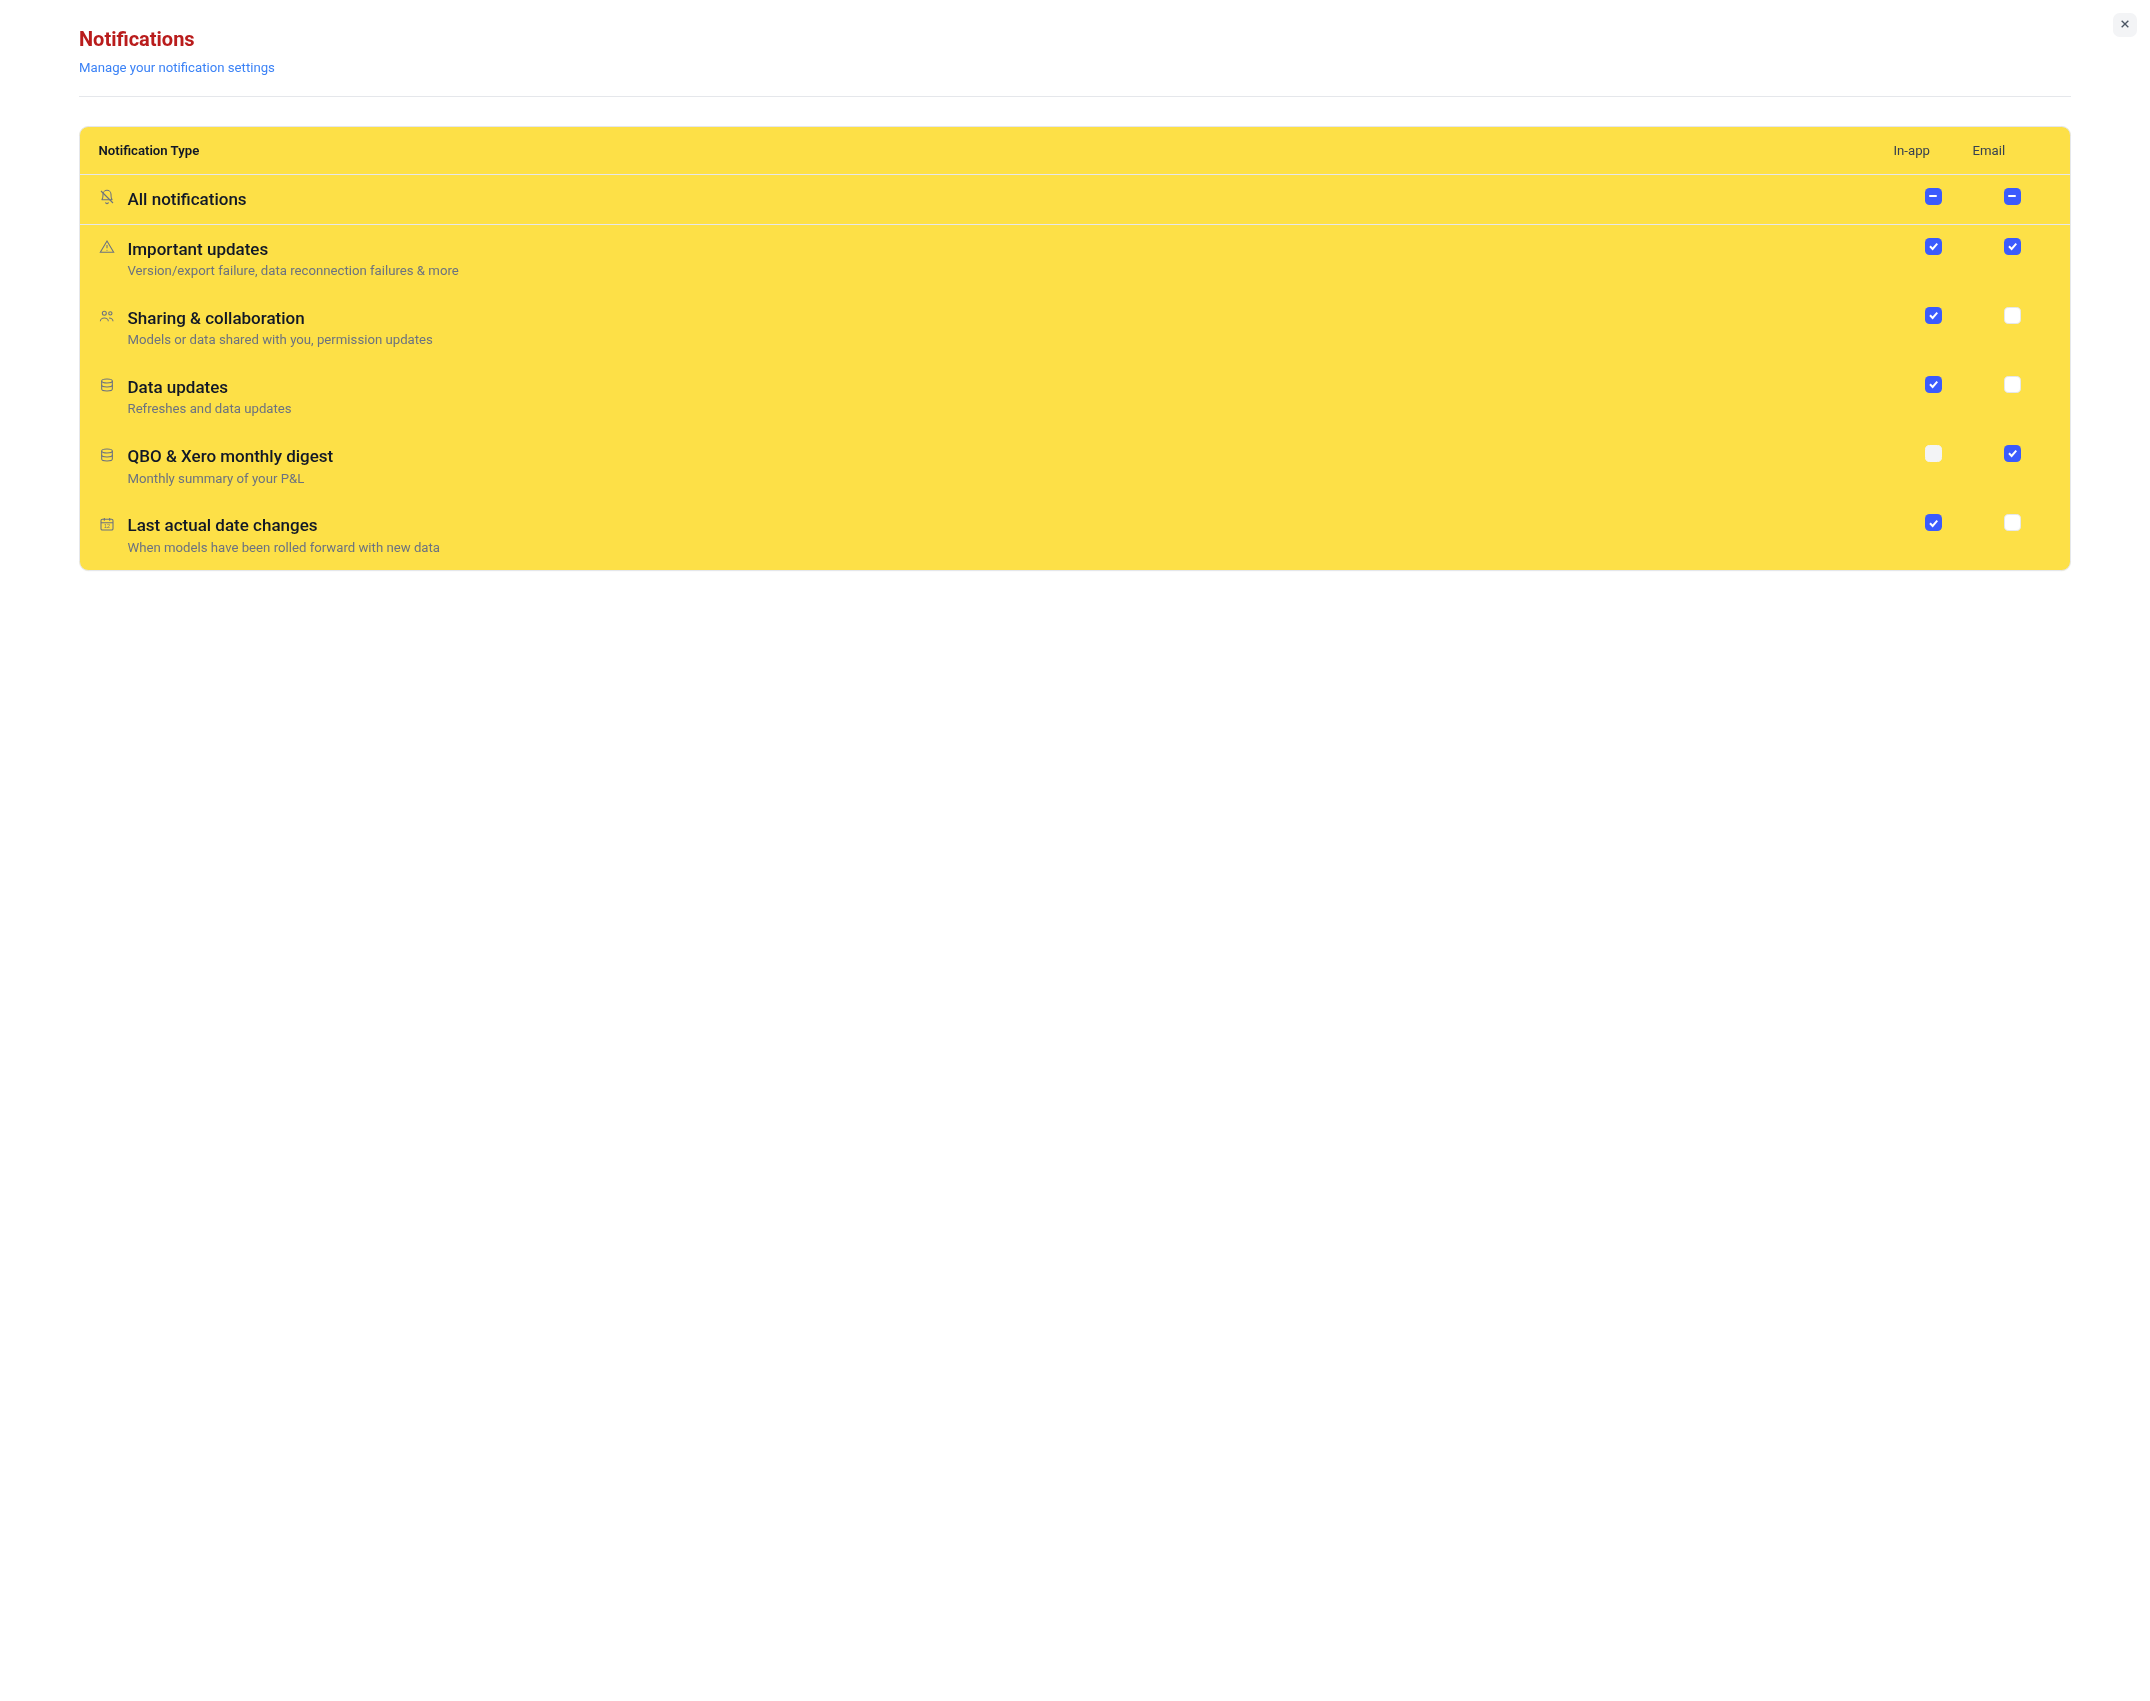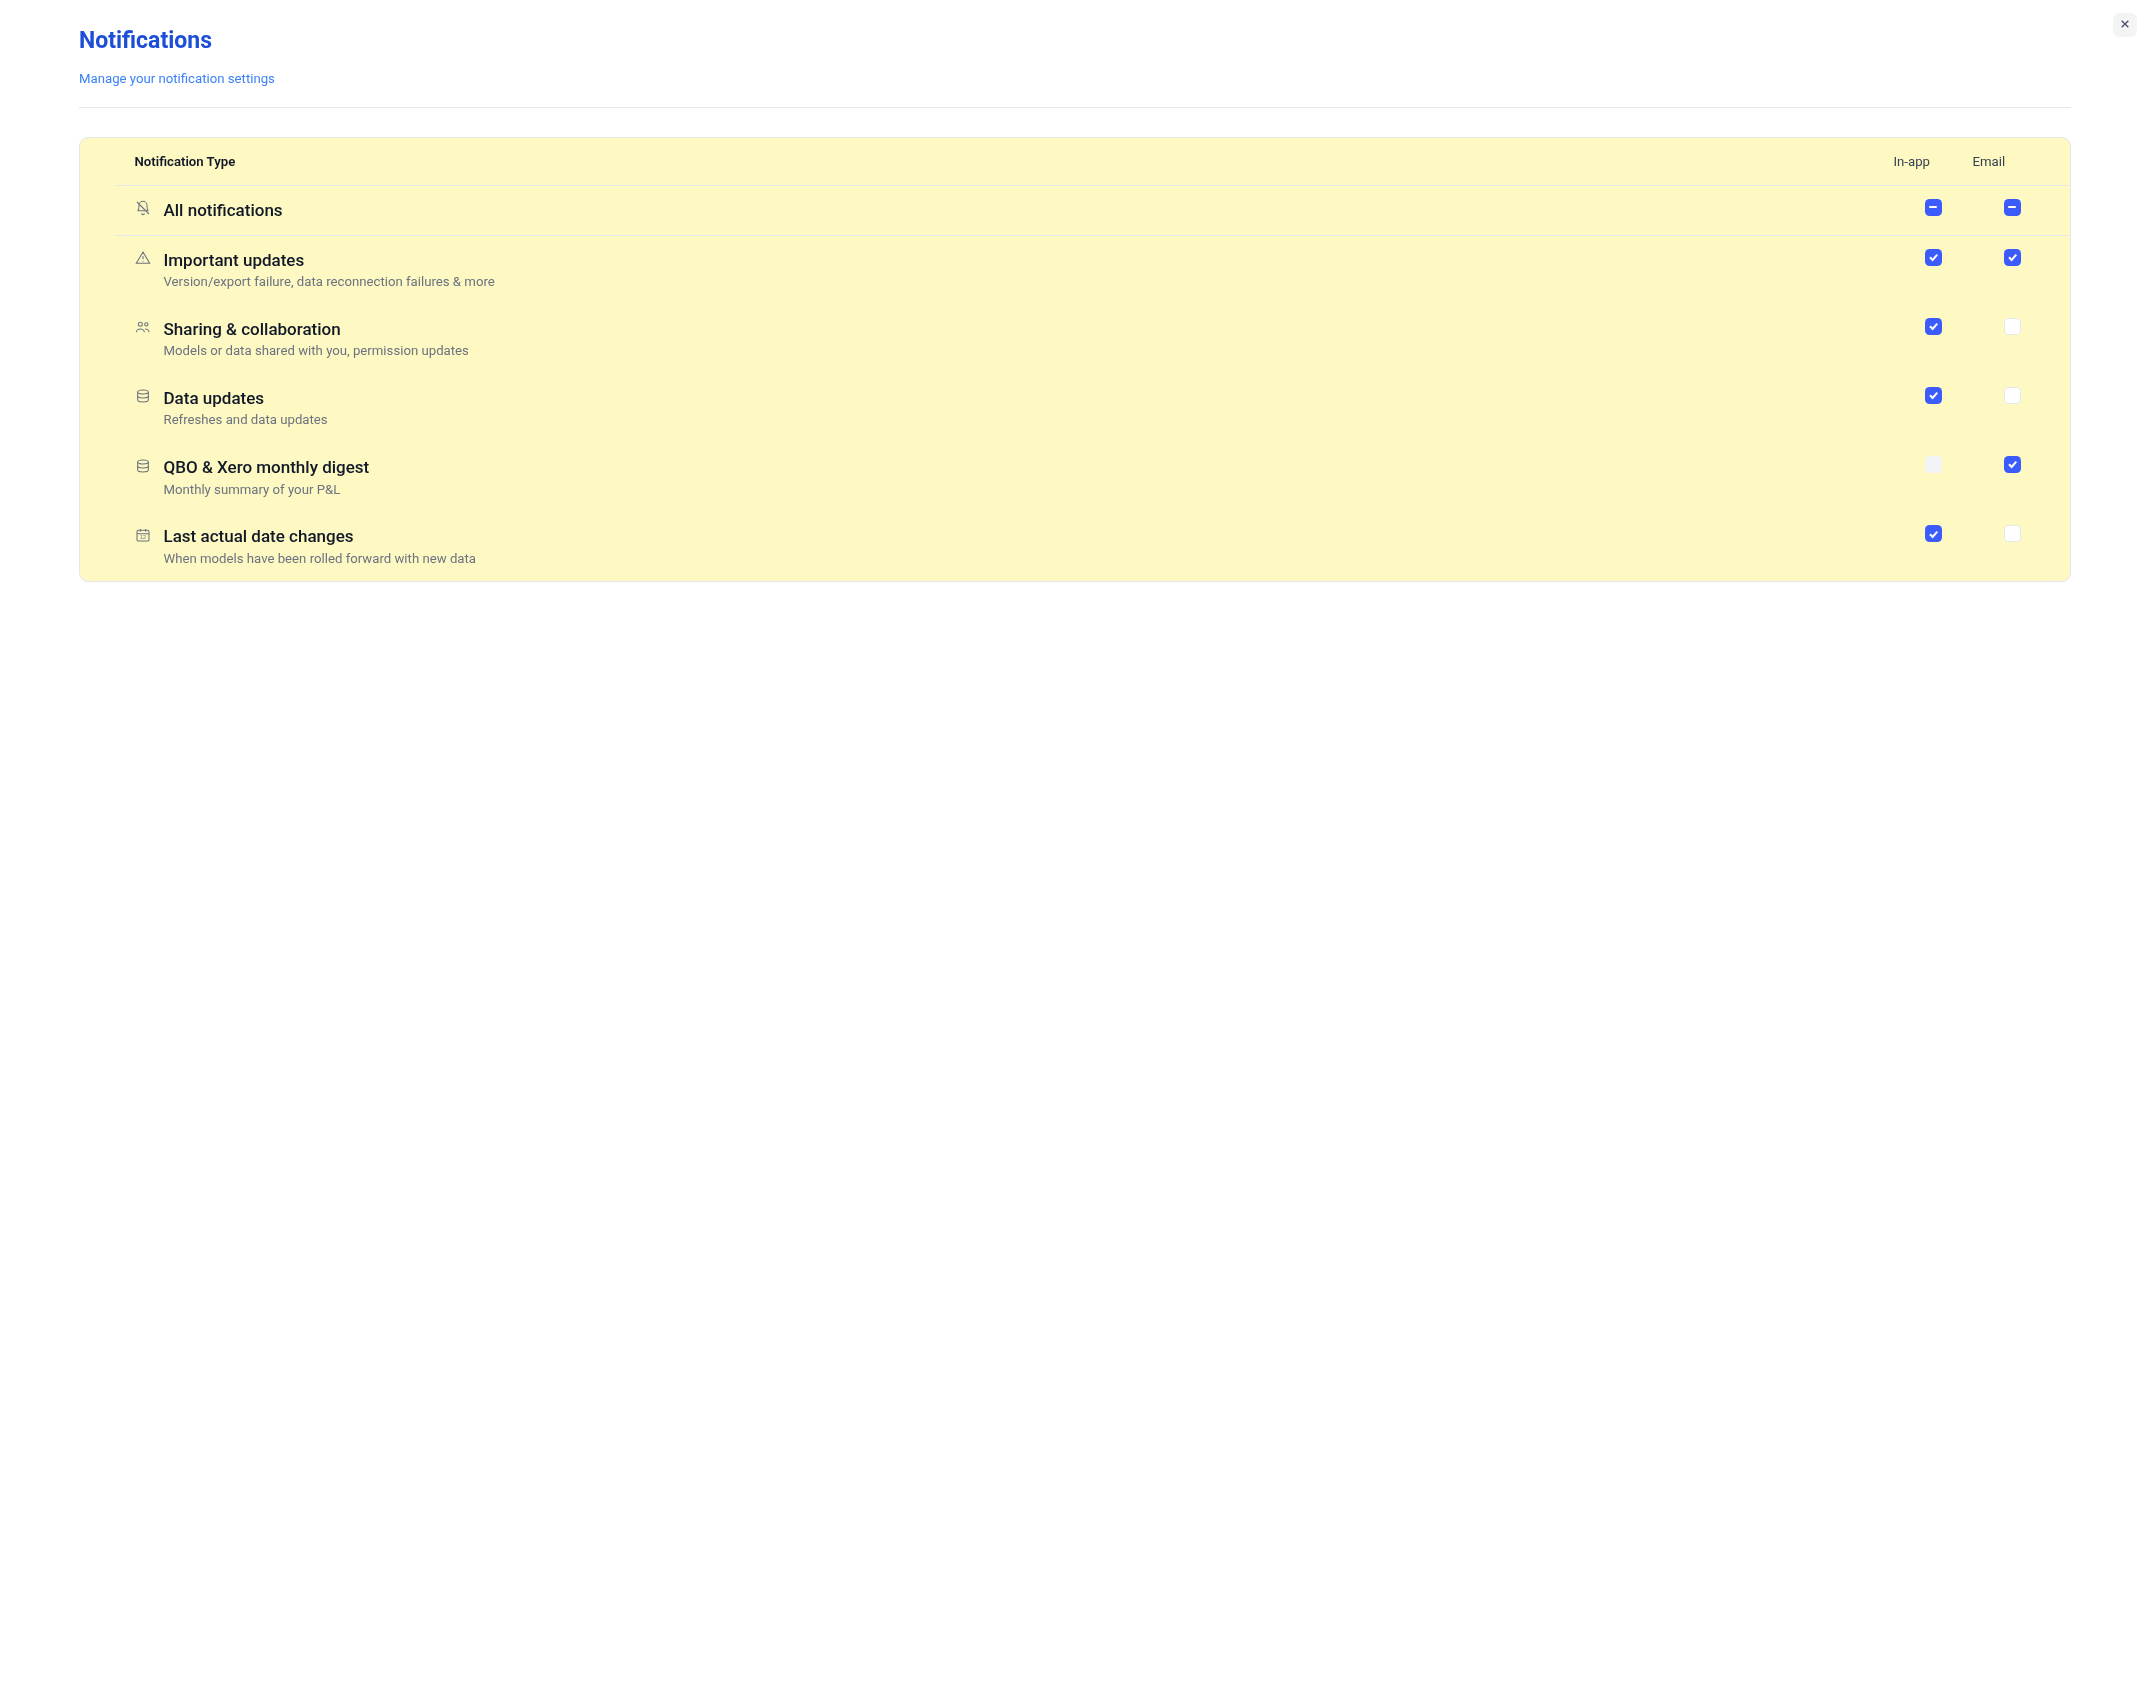--- a/index.html
+++ b/index.html
@@ -34,44 +34,43 @@
       cursor: pointer;
     }
     .close-button svg {
       width: 12px;
       height: 12px;
       stroke: #4b5563;
       stroke-width: 2;
     }
 
     .page-title {
-      font-size: 23px;
+      font-size: 20px;
       font-weight: 700;
-      color: #1d4ed8;
-      margin-bottom: 17px;
+      color: #b91c1c;
+      margin-bottom: 9px;
     }
     .page-subtitle {
       font-size: 13.2px;
       color: #3b82f6;
       margin-bottom: 21px;
     }
 
     .hr {
       border: none;
       border-top: 0.7px solid #e5e7eb;
       margin-bottom: 29px;
     }
 
     .card {
       border: 0.7px solid #e5e7eb;
       border-radius: 9.3px;
       overflow: hidden;
-      background: #fef9c3;
+      background: #fde047;
       box-shadow: 0 0.7px 1.3px rgba(0,0,0,0.02);
-      padding-left: 36px;
     }
 
     .card-header {
       display: grid;
       grid-template-columns: 1fr 79px 79px;
       align-items: center;
       padding: 16px 18.5px;
       border-bottom: 0.7px solid #e5e7eb;
     }
     .card-header .type-col {

